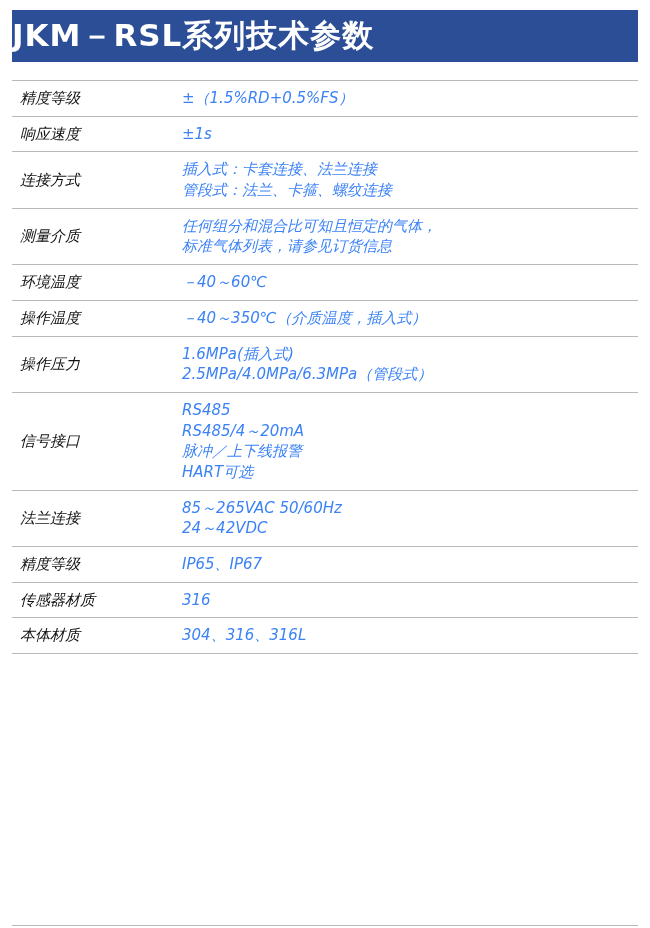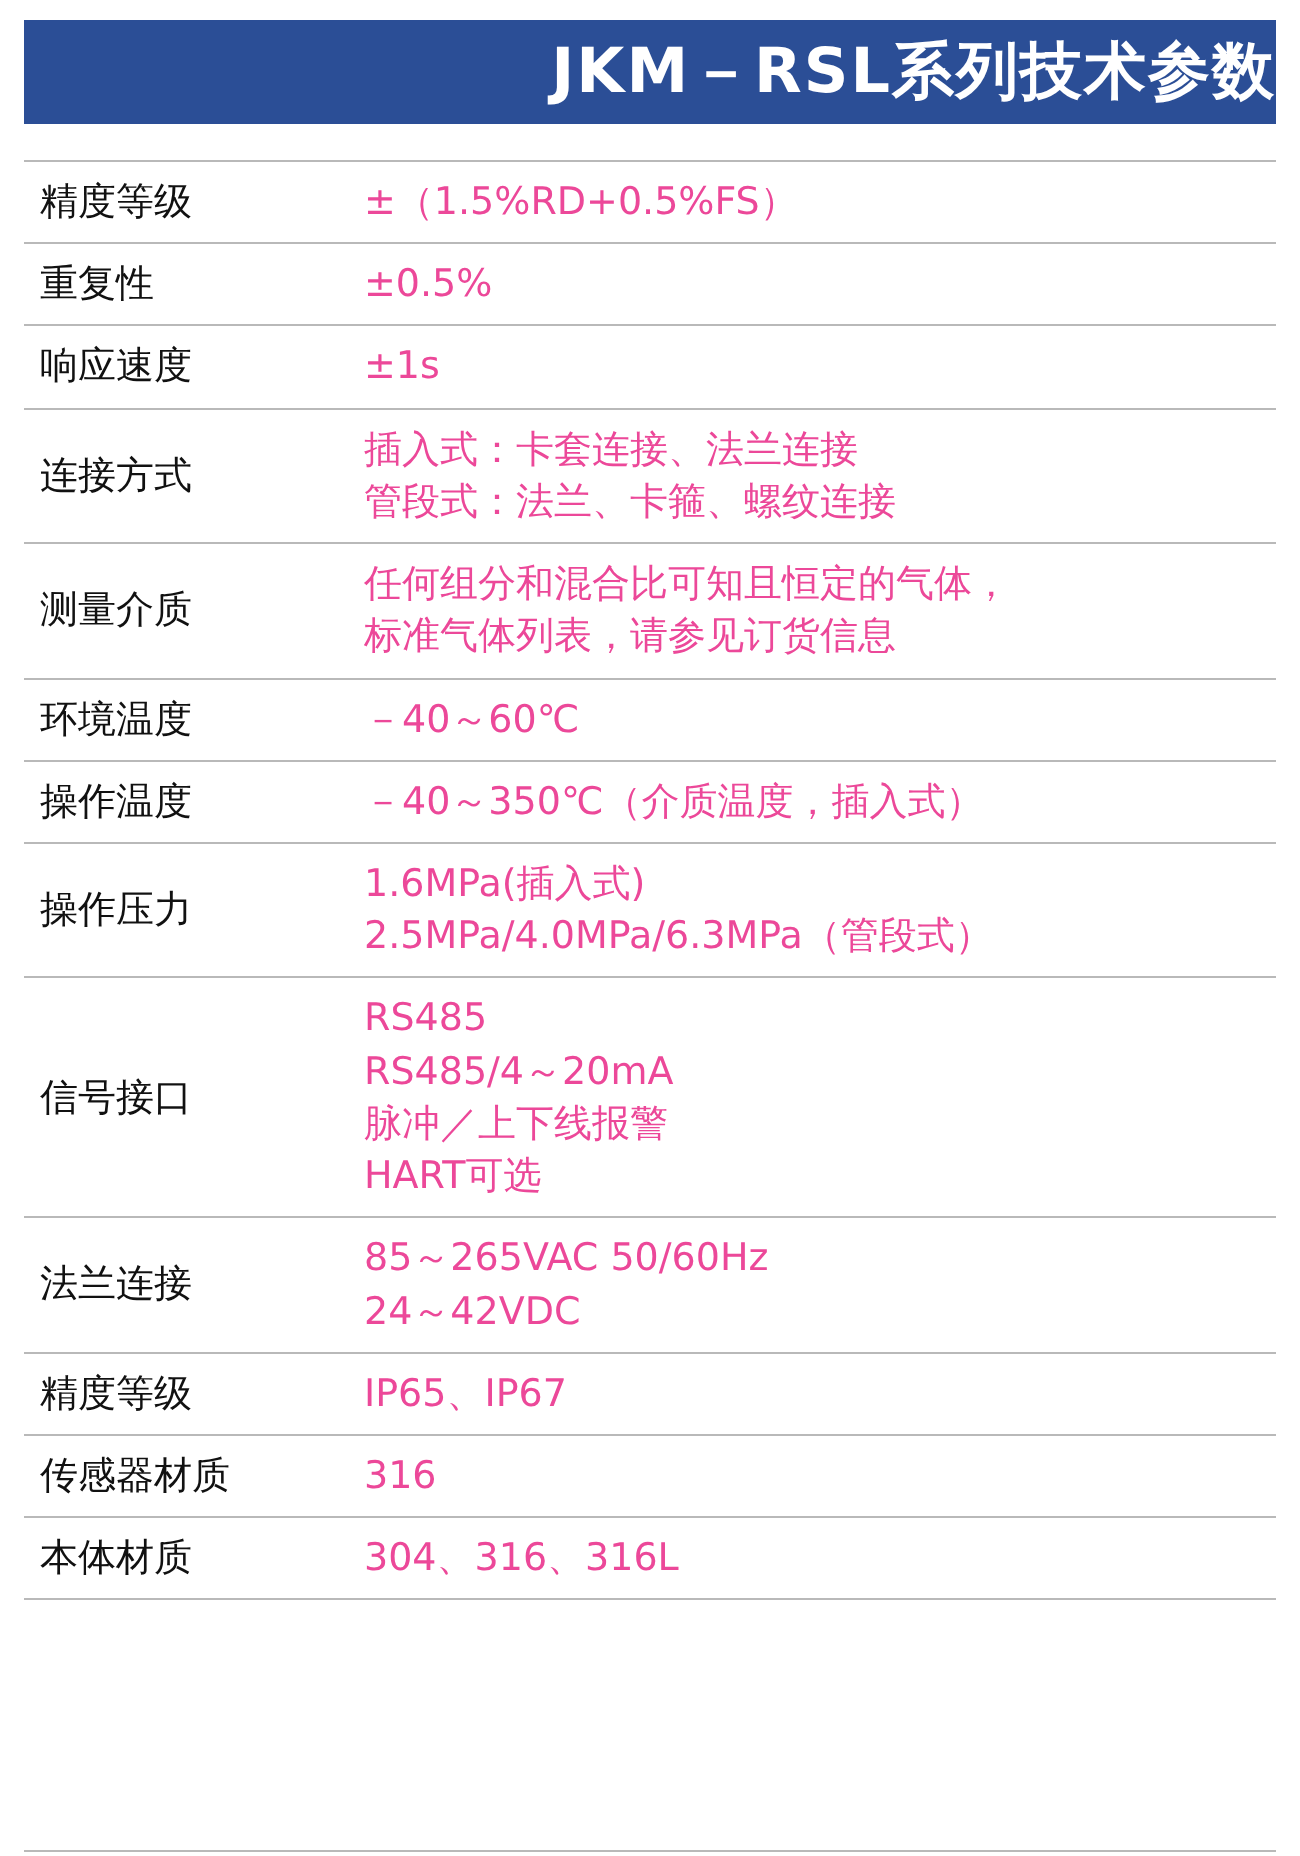--- a/index.html
+++ b/index.html
@@ -19,21 +19,21 @@
     height: 928px;
     box-sizing: border-box;
     position: relative;
   }
   .title-bar {
     margin: 10px 12px 18px 12px;
     height: 52px;
     background: #2b4e96;
     display: flex;
     align-items: center;
-    justify-content: flex-end;
+    justify-content: flex-start;
   }
   .title-bar .title-text {
     color: #ffffff;
     font-size: 31px;
     font-weight: bold;
     letter-spacing: 1px;
     font-family: "DejaVu Sans", "Liberation Sans", sans-serif;
   }
   .spec-table {
     margin: 12px 12px 0 12px;
@@ -43,34 +43,35 @@
   }
   .spec-table tr {
     border-bottom: 1px solid #b9b9b9;
   }
   .spec-table tr:first-child {
     border-top: 1px solid #b9b9b9;
   }
   .spec-table td {
     vertical-align: middle;
     padding: 7px 0 7px 0;
-    font-size: 19px;
+    font-size: 15px;
     line-height: 1.38;
     font-family: "DejaVu Sans", "Liberation Sans", sans-serif;
+    font-style: italic;
   }
   .spec-table td.label {
     width: 152px;
     padding-left: 8px;
     padding-right: 6px;
     color: #111111;
     white-space: pre;
   }
   .spec-table td.value {
     padding-left: 4px;
-    color: #ec4899;
+    color: #3b82f6;
     white-space: pre-line;
   }
   .bottom-rule {
     position: absolute;
     left: 12px;
     right: 12px;
     bottom: 12px;
     border-bottom: 1px solid #b9b9b9;
   }
 </style>
@@ -81,24 +82,20 @@
 
   <div class="title-bar">
     <span class="title-text">JKM－RSL系列技术参数</span>
   </div>
 
   <table class="spec-table">
     <tbody>
       <tr>
         <td class="label">精度等级</td>
         <td class="value">±（1.5%RD+0.5%FS）</td>
-      </tr>
-      <tr>
-        <td class="label">重复性</td>
-        <td class="value">±0.5%</td>
       </tr>
       <tr>
         <td class="label">响应速度</td>
         <td class="value">±1s</td>
       </tr>
       <tr>
         <td class="label">连接方式</td>
         <td class="value">插入式：卡套连接、法兰连接
 管段式：法兰、卡箍、螺纹连接</td>
       </tr>

